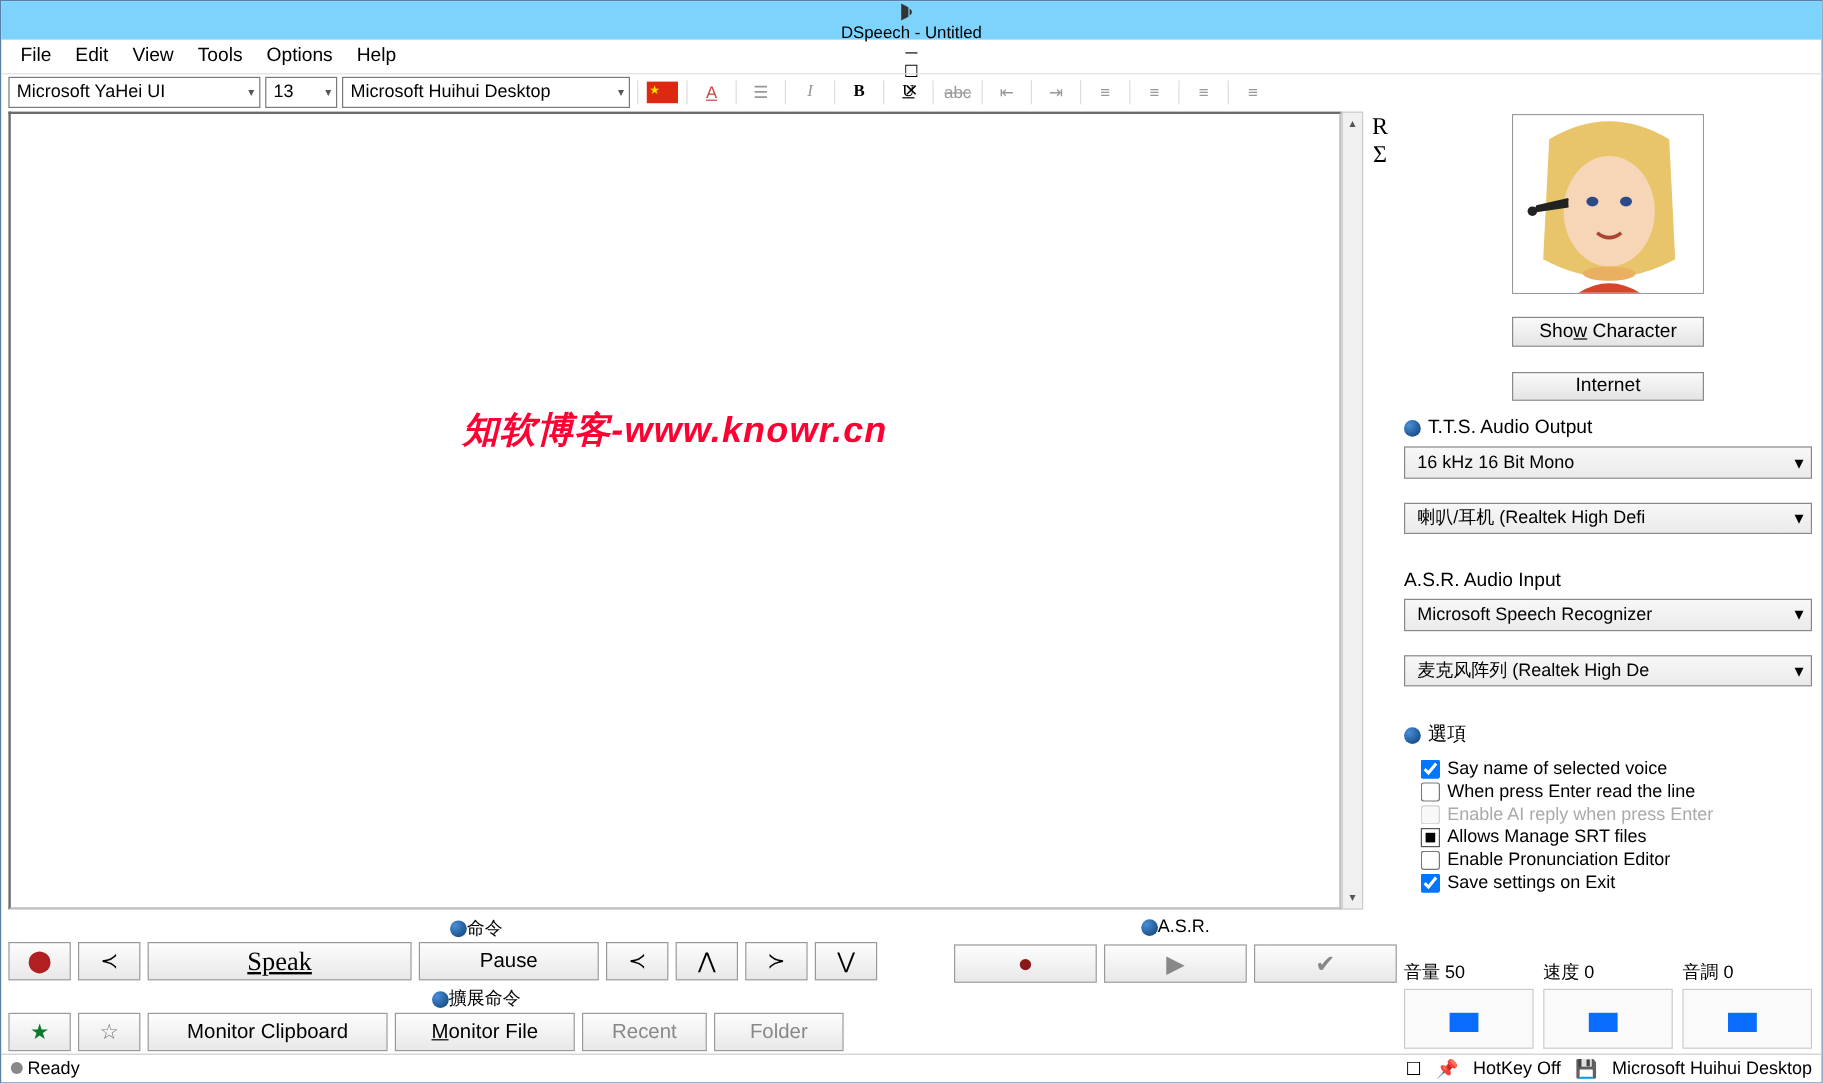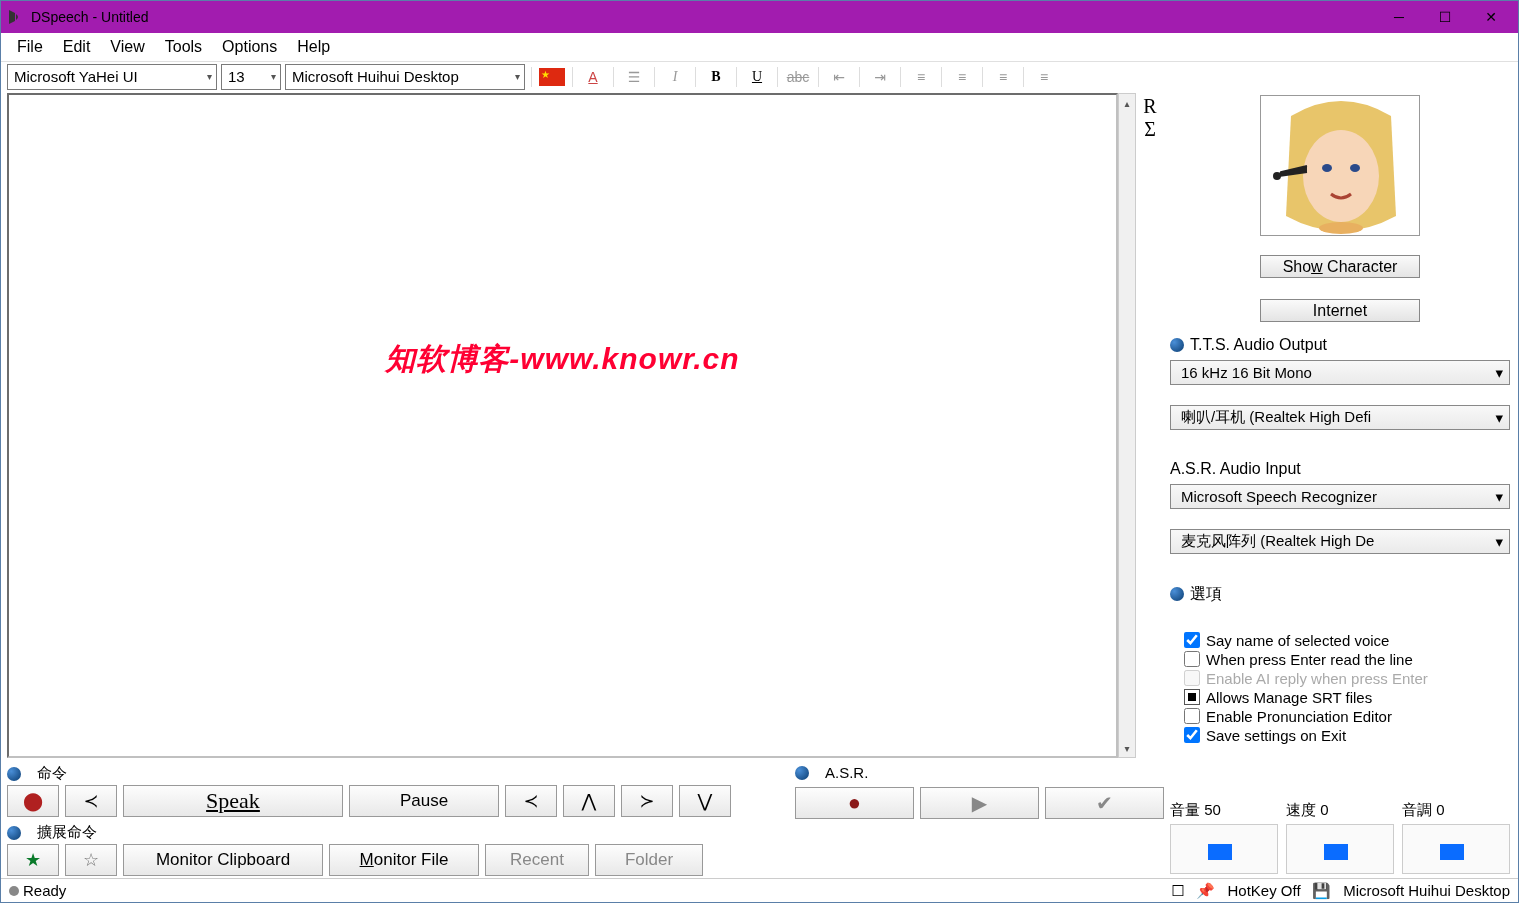--- a/index.html
+++ b/index.html
@@ -1,18 +1,18 @@
 <!DOCTYPE html>
 <html><head>
 <meta charset="utf-8">
 <style>
 * { box-sizing: border-box; margin: 0; padding: 0; }
 body { font-family: "Microsoft YaHei UI", Tahoma, sans-serif; font-size: 14px; background: #fff; color: #000; overflow: hidden; }
 .window { width: 1519px; height: 903px; background: #fff; display: flex; flex-direction: column; border: 1px solid #5a7fa8; }
-.titlebar { height: 32px; display: flex; align-items: center; padding: 0 4px; background: #a21caf; }
+.titlebar { height: 32px; display: flex; align-items: center; padding: 0 4px; background: #7dd3fc; flex-direction: column; }
 .titlebar-icon { width: 20px; height: 20px; margin-right: 6px; display: inline-flex; align-items: center; justify-content: center; }
 .titlebar-title { flex: 1; font-size: 14px; }
 .winbtn { width: 46px; height: 30px; display: inline-flex; align-items: center; justify-content: center; font-family: Arial; font-size: 14px; }
 .menubar { height: 28px; display: flex; align-items: center; padding: 0 6px; font-size: 16px; }
 .menubar span { padding: 2px 10px; }
 .toolbar { height: 30px; display: flex; align-items: center; padding: 2px 6px; gap: 4px; border-top: 1px solid #e0e0e0; }
 .combo { height: 26px; border: 1px solid #7a7a7a; background: #fff; font-size: 15px; padding: 0 4px 0 6px; display: inline-flex; align-items: center; justify-content: space-between; }
 .combo .chev { font-size: 10px; margin-left: 4px; color: #555; }
 .tbbtn { width: 28px; height: 26px; display: inline-flex; align-items: center; justify-content: center; color: #999; font-size: 14px; }
 .tbsep { width: 1px; height: 20px; background: #ddd; margin: 0 2px; }
@@ -22,32 +22,32 @@
 .leftcol { flex: 1; display: flex; flex-direction: column; padding: 2px 6px 2px 6px; }
 .editor-wrap { flex: 1; display: flex; }
 .editor { flex: 1; border: 2px inset #c0c0c0; background: #fff; position: relative; }
 .watermark { position: absolute; top: 40%; left: 50%; transform: translate(-50%,-50%); color: #ff0033; font-weight: bold; font-size: 30px; font-style: italic; letter-spacing: 1px; white-space: nowrap; }
 .editor-scroll { width: 18px; border: 1px solid #ccc; background: #f0f0f0; display: flex; flex-direction: column; }
 .editor-scroll .sbtn { height: 18px; display: flex; align-items: center; justify-content: center; font-size: 10px; color: #555; }
 .editor-scroll .track { flex: 1; }
 .editor-side { width: 28px; display: flex; flex-direction: column; align-items: center; padding-top: 2px; font-family: "Times New Roman", serif; font-size: 20px; }
 .bottom-left { display: flex; gap: 8px; padding-top: 4px; }
 .group { }
-.group-hdr { display: flex; align-items: center; gap: 16px; font-size: 15px; padding: 2px 0; }
+.group-hdr { display: flex; align-items: center; gap: 0; font-size: 15px; padding: 2px 0; justify-content: center; }
 .group-hdr .gicon { width: 14px; height: 14px; border-radius: 50%; background: radial-gradient(circle at 30% 30%, #4a8fd8, #0a3c70); display: inline-block; }
 .btnrow { display: flex; gap: 6px; }
 .wbtn { height: 32px; border: 1px solid #999; background: linear-gradient(#fdfdfd,#e8e8e8); font-size: 17px; display: inline-flex; align-items: center; justify-content: center; padding: 0 6px; }
 .wbtn.icon { font-size: 18px; }
 .rightcol { width: 348px; padding: 4px 8px 4px 0; display: flex; flex-direction: column; gap: 4px; overflow: hidden; }
 .avatar-box { border: 1px solid #999; width: 160px; height: 160px; margin: 0 auto; position: relative; overflow: hidden; }
 .rbutton { height: 26px; border: 1px solid #888; background: linear-gradient(#fafafa,#e4e4e4); font-size: 16px; display: flex; align-items: center; justify-content: center; }
 .section-hdr { display: flex; align-items: center; gap: 6px; font-size: 16px; padding: 4px 0 2px; }
 .section-hdr .gicon { width: 14px; height: 14px; border-radius: 50%; background: radial-gradient(circle at 30% 30%, #4a8fd8, #0a3c70); display: inline-block; }
 .rcombo { height: 28px; border: 1px solid #888; background: linear-gradient(#f8f8f8,#eaeaea); font-size: 15px; display: flex; align-items: center; justify-content: space-between; padding: 0 6px 0 10px; margin-bottom: 16px; }
-.opts { padding: 2px 0 4px 14px; margin-top: 18px; }
+.opts { padding: 2px 0 4px 14px; }
 .opt { display: flex; align-items: center; gap: 6px; font-size: 15px; padding: 1px 0; }
 .opt input { width: 16px; height: 16px; }
 .opt.disabled { color: #aaa; }
 .sliders { display: flex; gap: 8px; padding-top: 4px; }
 .slider { flex: 1; margin-top: 44px; }
 .slider-lbl { font-size: 15px; padding-bottom: 4px; }
 .slider-track { height: 50px; border: 1px solid #ccc; position: relative; background: #fafafa; }
 .slider-thumb { position: absolute; left: 35%; top: 40%; width: 24px; height: 16px; background: #0a6cff; }
 .statusbar { height: 24px; border-top: 1px solid #ccc; display: flex; align-items: center; padding: 0 8px; font-size: 15px; gap: 12px; }
 .statusbar .dot { width: 10px; height: 10px; border-radius: 50%; background: #888; display: inline-block; margin-right: 4px; }

